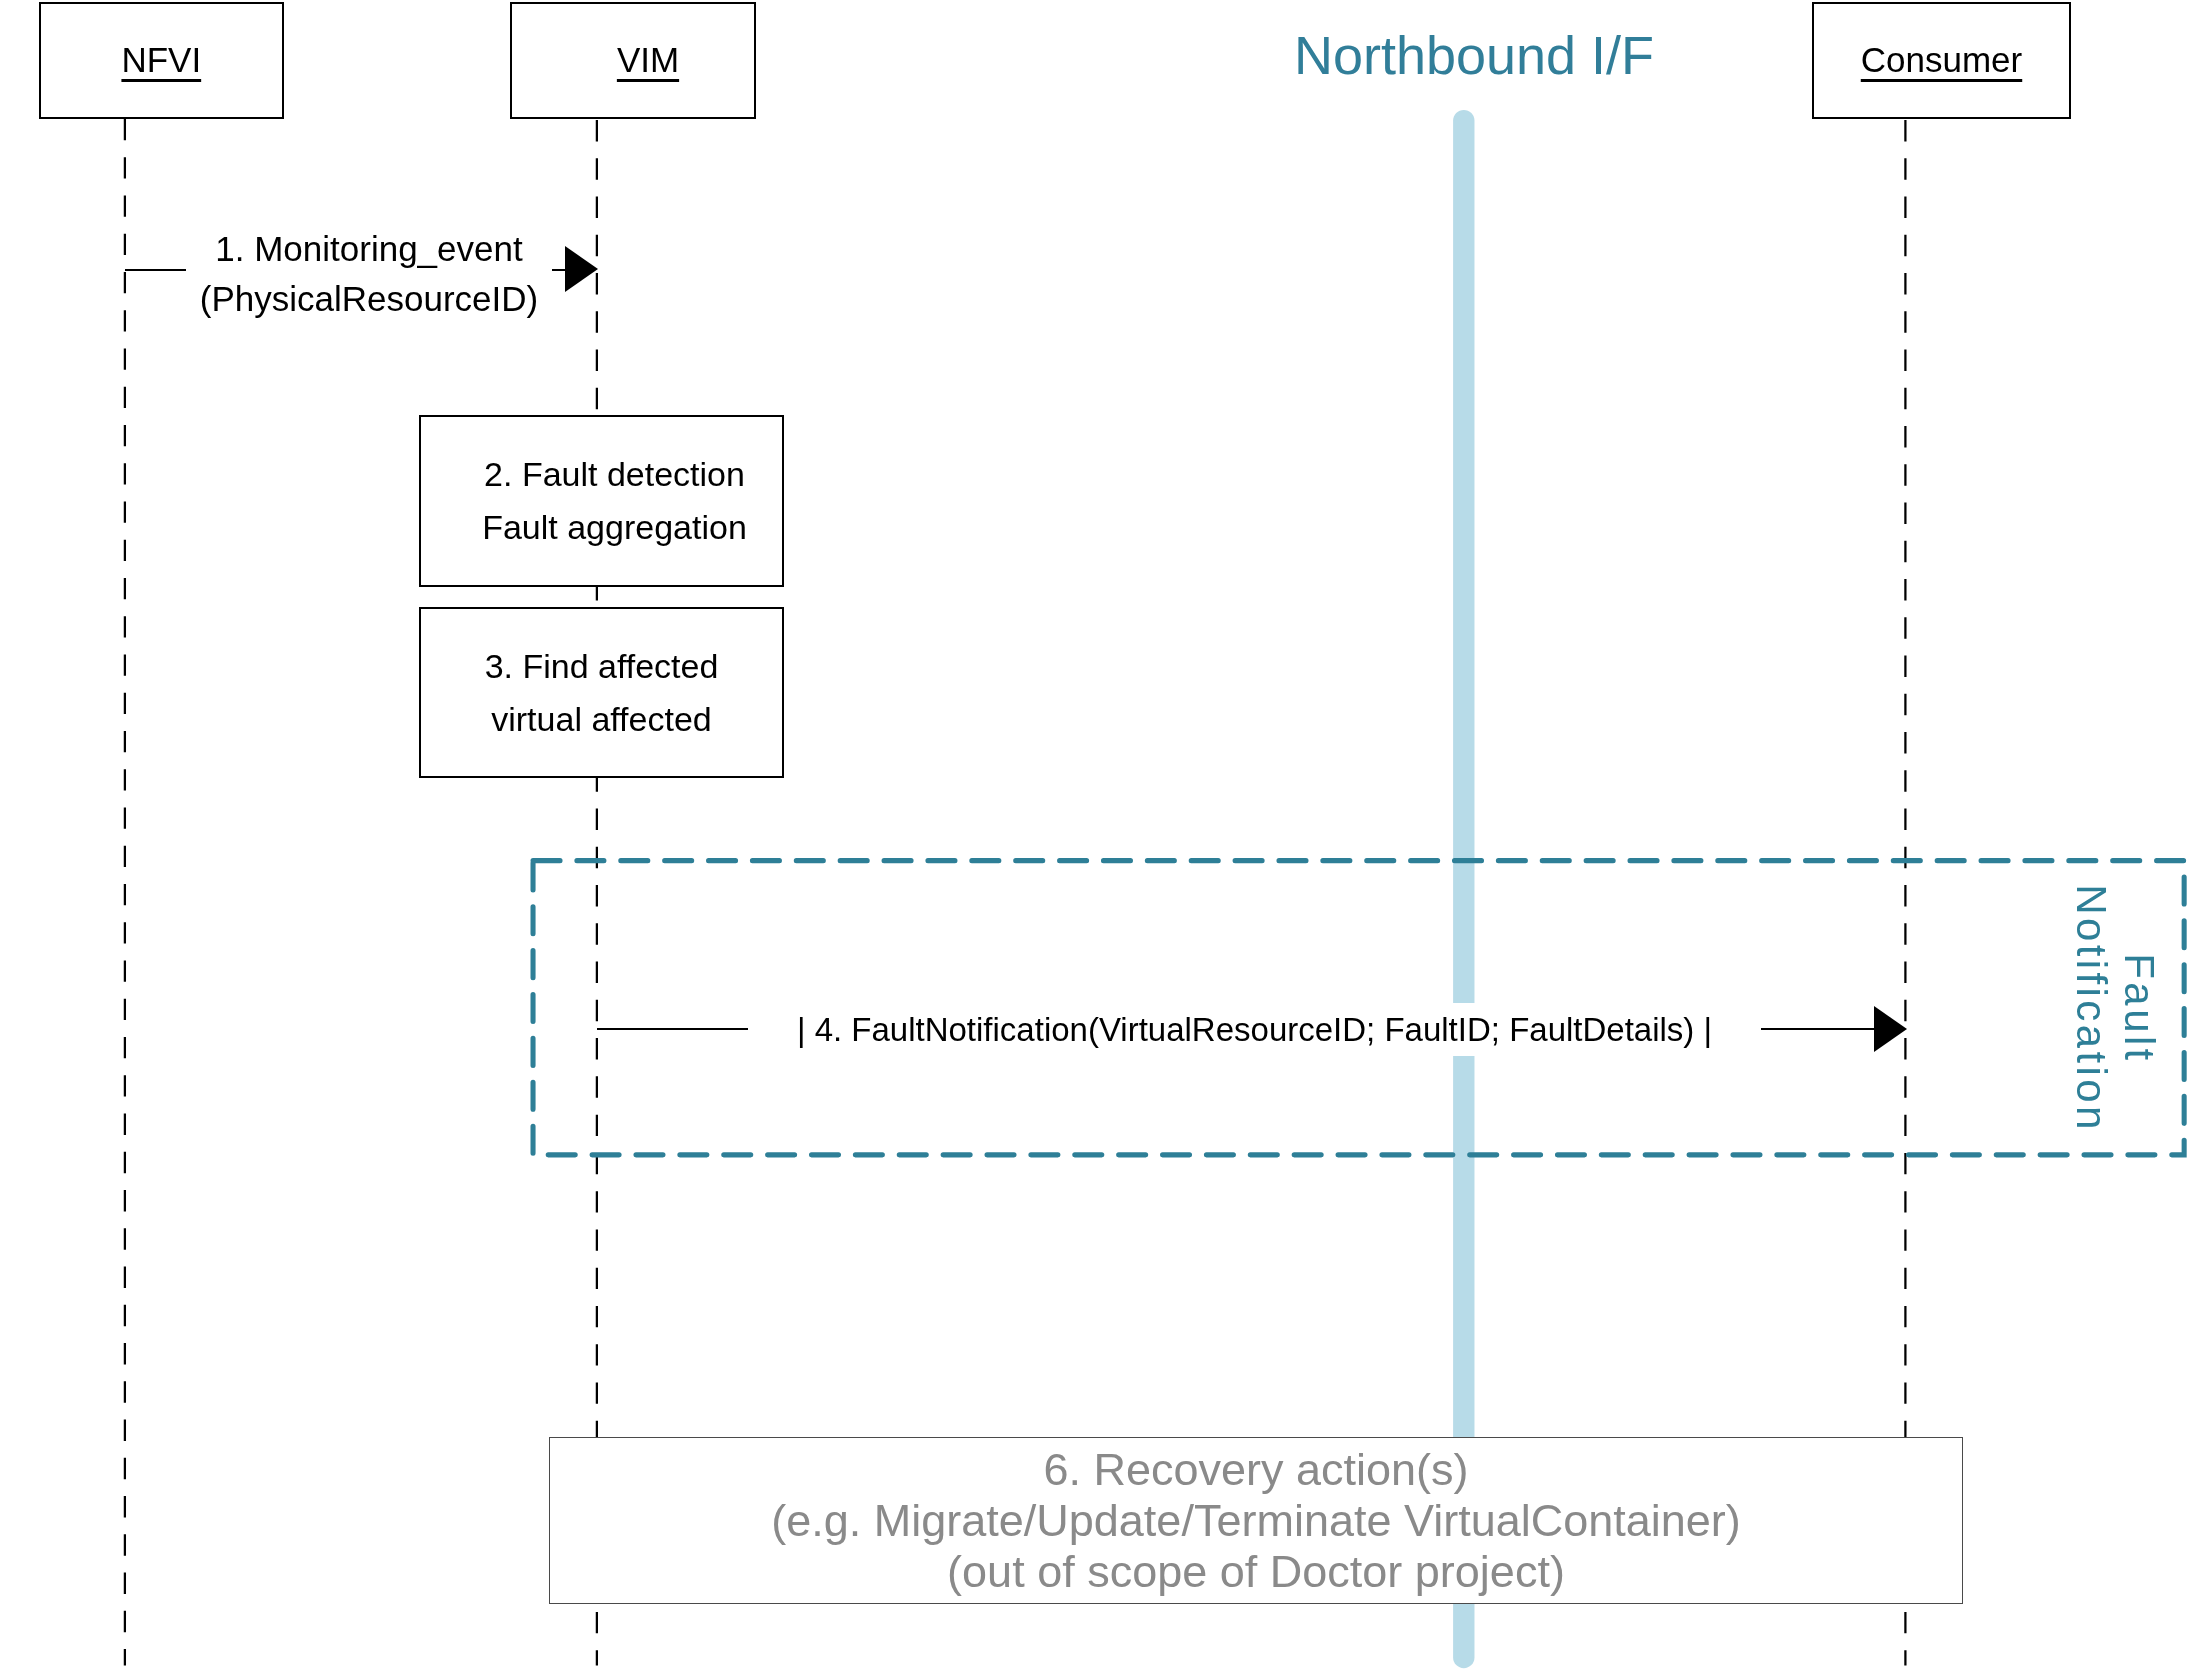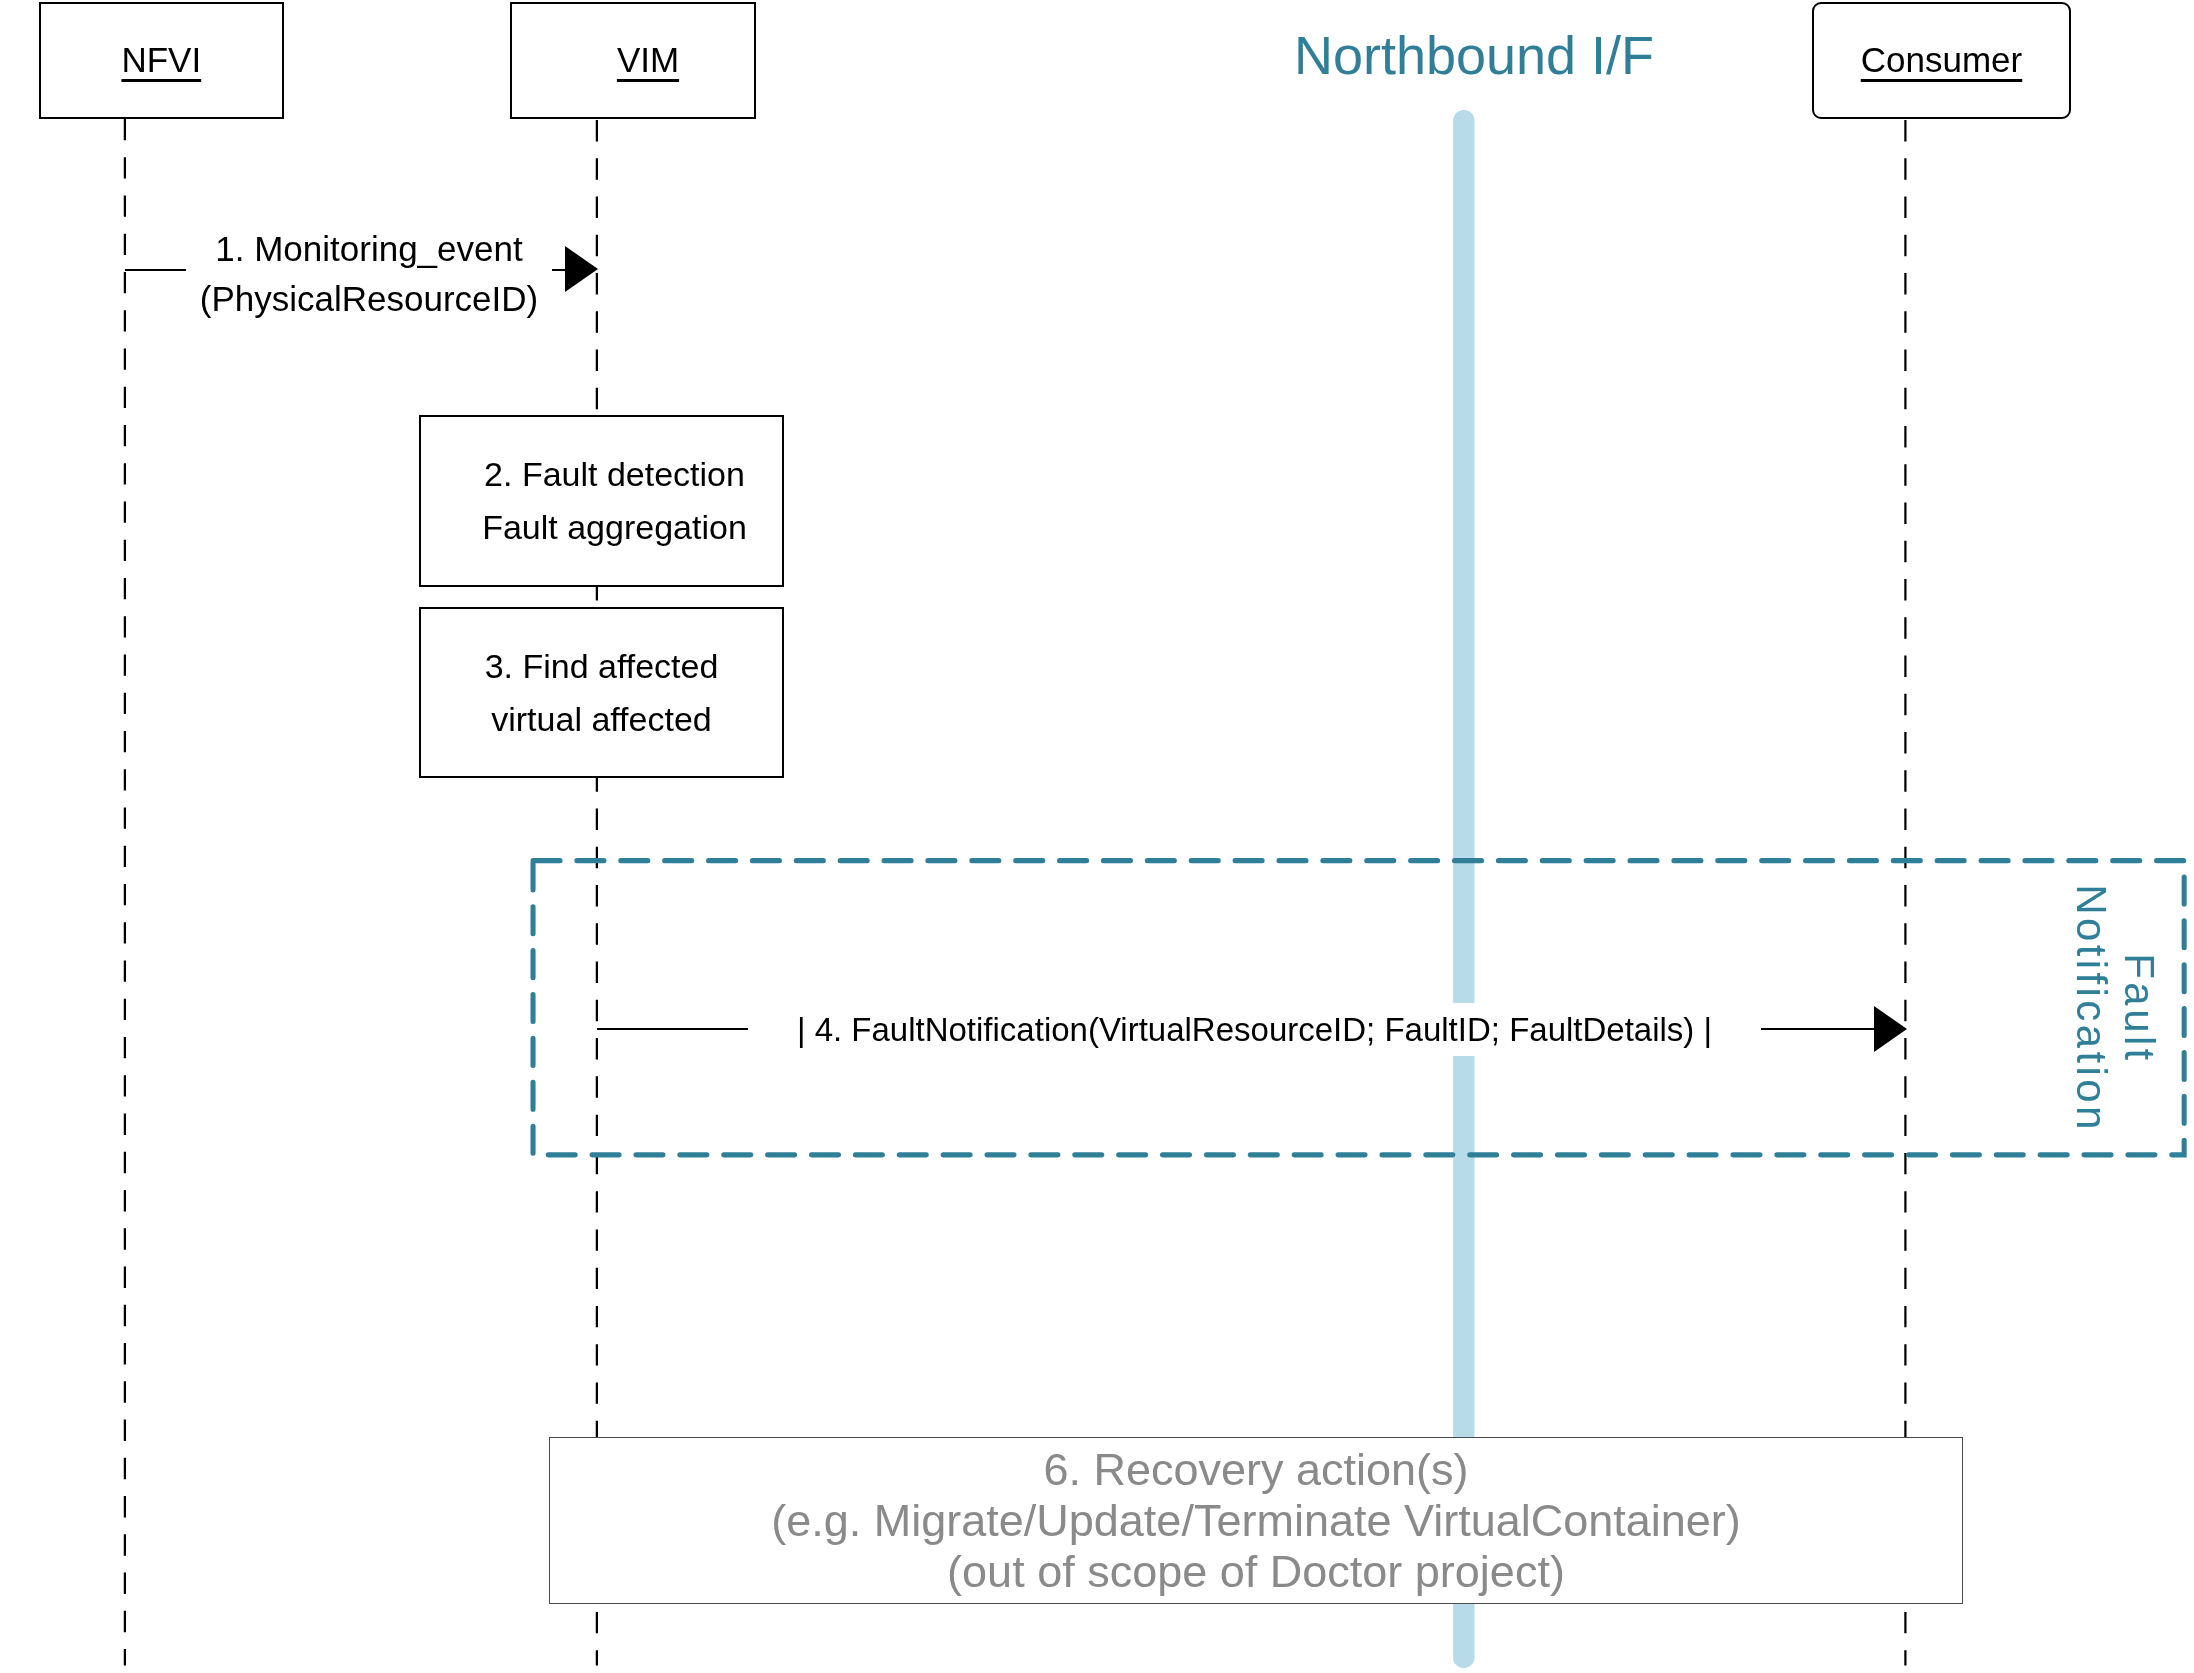--- a/index.html
+++ b/index.html
@@ -35,21 +35,21 @@
   }
   .actor-box .actor-label {
     font-size: 35px;
     color: #000000;
     text-decoration: underline;
     text-decoration-thickness: 2.8px;
     text-underline-offset: 6.8px;
   }
   .actor-nfvi     { left: 2.8px;    width: 245px; }
   .actor-vim      { left: 474px;  width: 246px; padding-left: 30px; }
-  .actor-consumer { left: 1776px; width: 259px; border-radius: 9px; }
+  .actor-consumer { left: 1776px; width: 259px; }
 
   
   .nb-title {
     position: absolute;
     left: 1221px; top: 15.8px;
     width: 506px; height: 79px;
     display: flex; align-items: center; justify-content: center;
     font-size: 54px;
     color: #317e99;
     z-index: 2;

